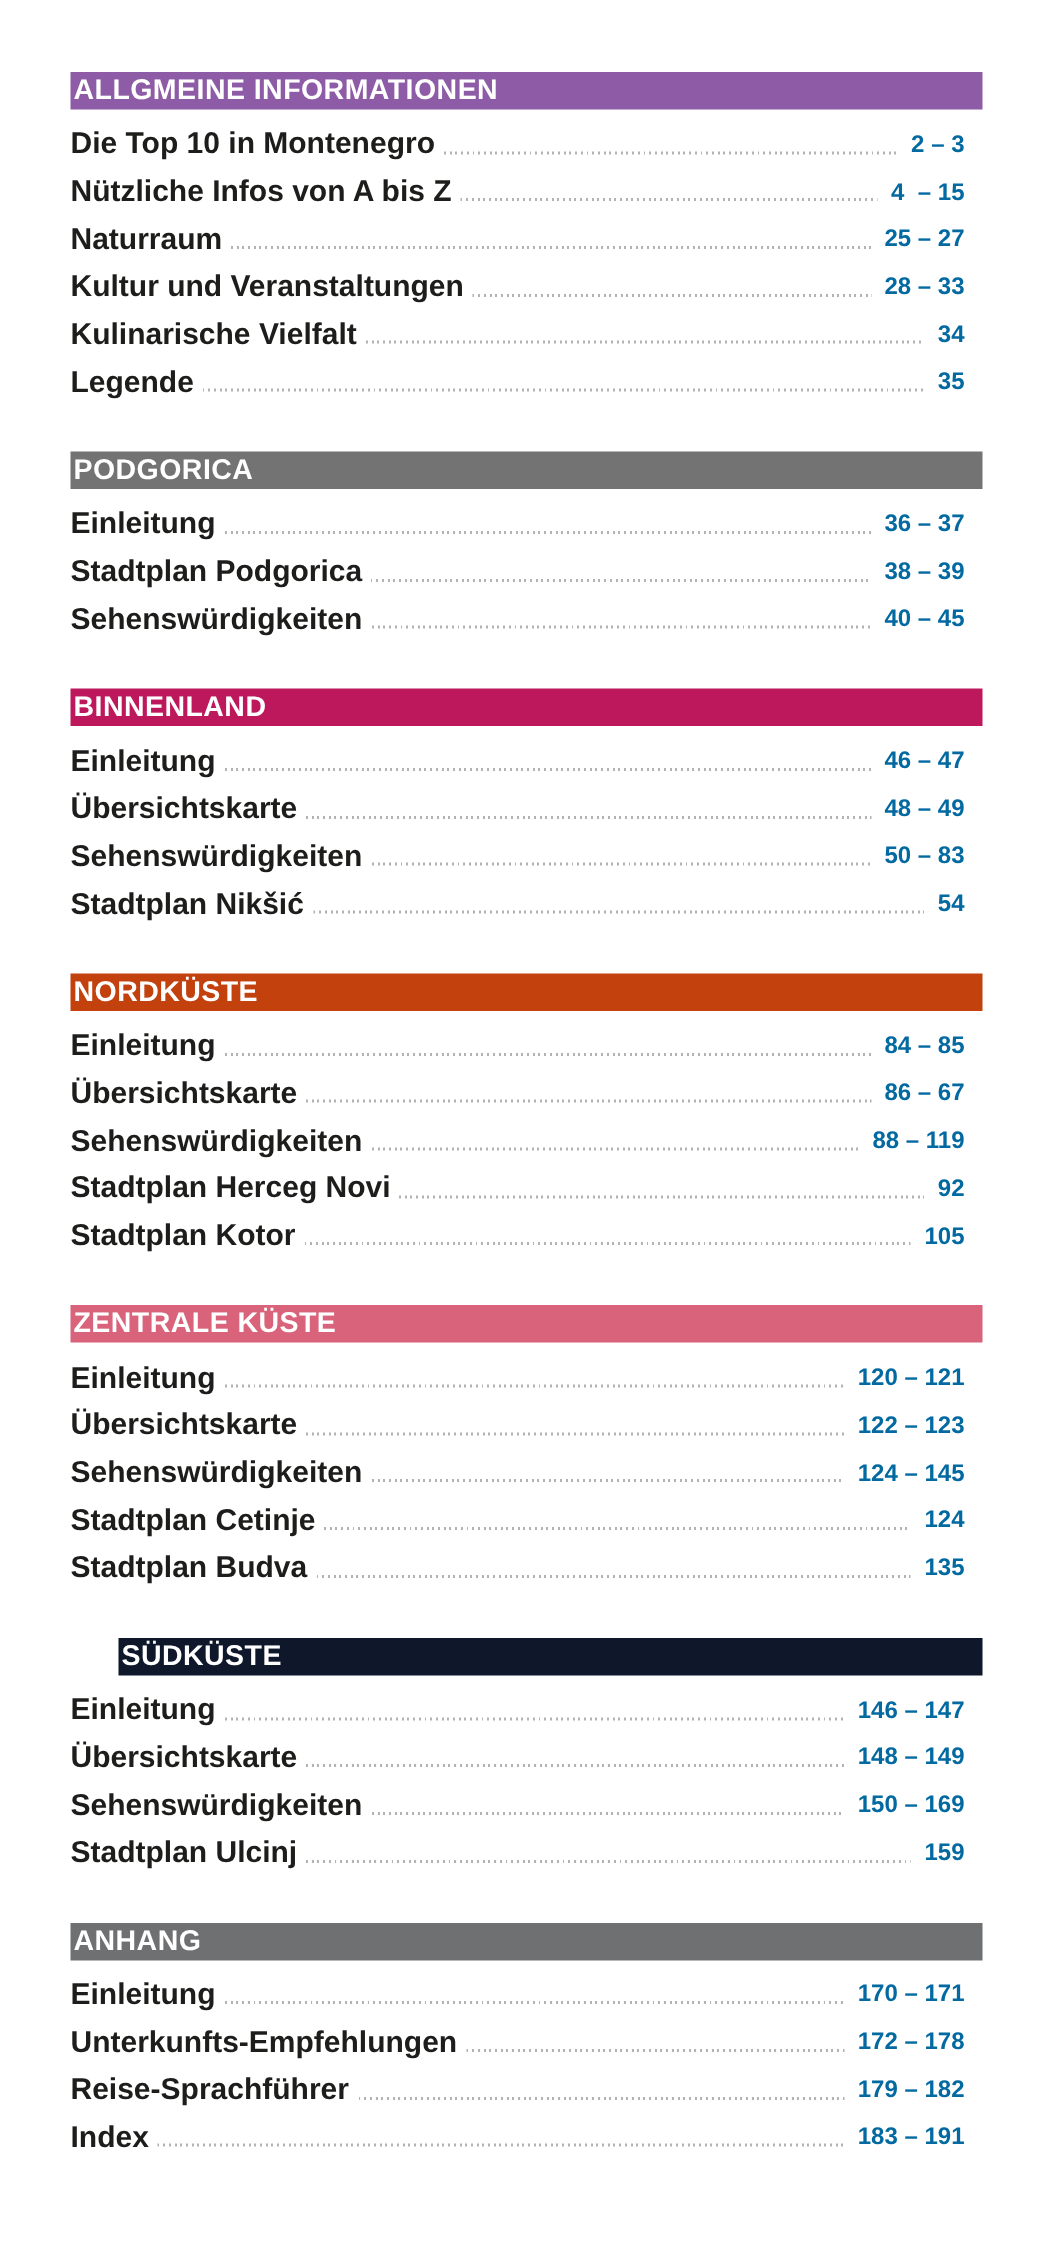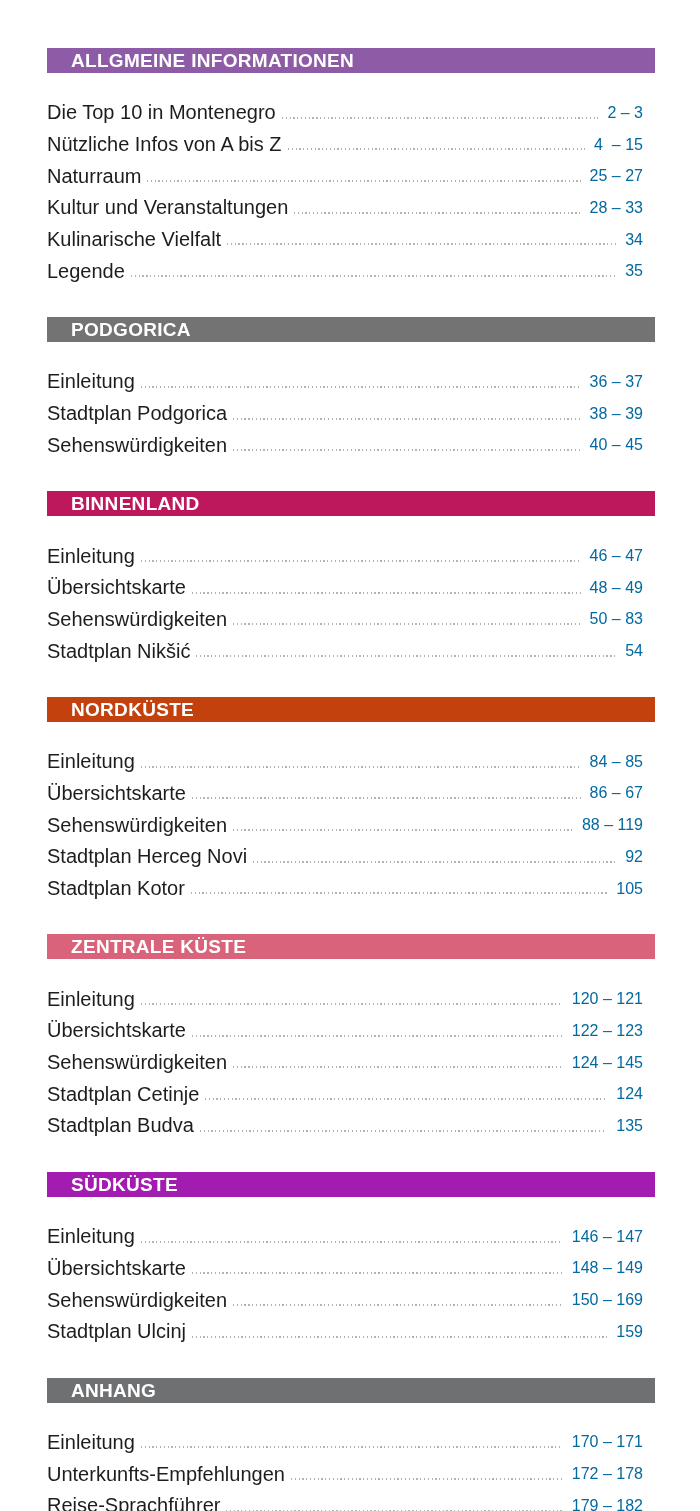--- a/index.html
+++ b/index.html
@@ -19,28 +19,29 @@
     top: 48px;
     left: 47px;
     width: 608px;
   }
   .section {
     margin-bottom: 30px;
   }
   .section-header {
     height: 25px;
     line-height: 25px;
-    padding-left: 24px;
+    padding-left: 2px;
     color: #ffffff;
     font-size: 19px;
     font-weight: 700;
     letter-spacing: 0.3px;
   }
   .section-entries {
-    padding-top: 24px;
+    padding-top: 8px;
+    font-weight: bold;
   }
   .toc-entry {
     height: 31.7px;
     display: flex;
     align-items: center;
     padding-right: 12px;
   }
   .toc-entry-label {
     flex: 0 0 auto;
     font-size: 20px;
@@ -214,21 +215,21 @@
     <span class="toc-entry-pages">124</span>
   </div>
         <div class="toc-entry">
     <span class="toc-entry-label">Stadtplan Budva</span>
     <span class="toc-leader"></span>
     <span class="toc-entry-pages">135</span>
   </div>
       </div>
   </div>
     <div class="section">
-    <div class="section-header" style="background-color: #a21caf;">
+    <div class="section-header" style="background-color: #0f172a; margin-left: 32px;">
       <span>SÜDKÜSTE</span>
     </div>
     <div class="section-entries">
         <div class="toc-entry">
     <span class="toc-entry-label">Einleitung</span>
     <span class="toc-leader"></span>
     <span class="toc-entry-pages">146 – 147</span>
   </div>
         <div class="toc-entry">
     <span class="toc-entry-label">Übersichtskarte</span>

